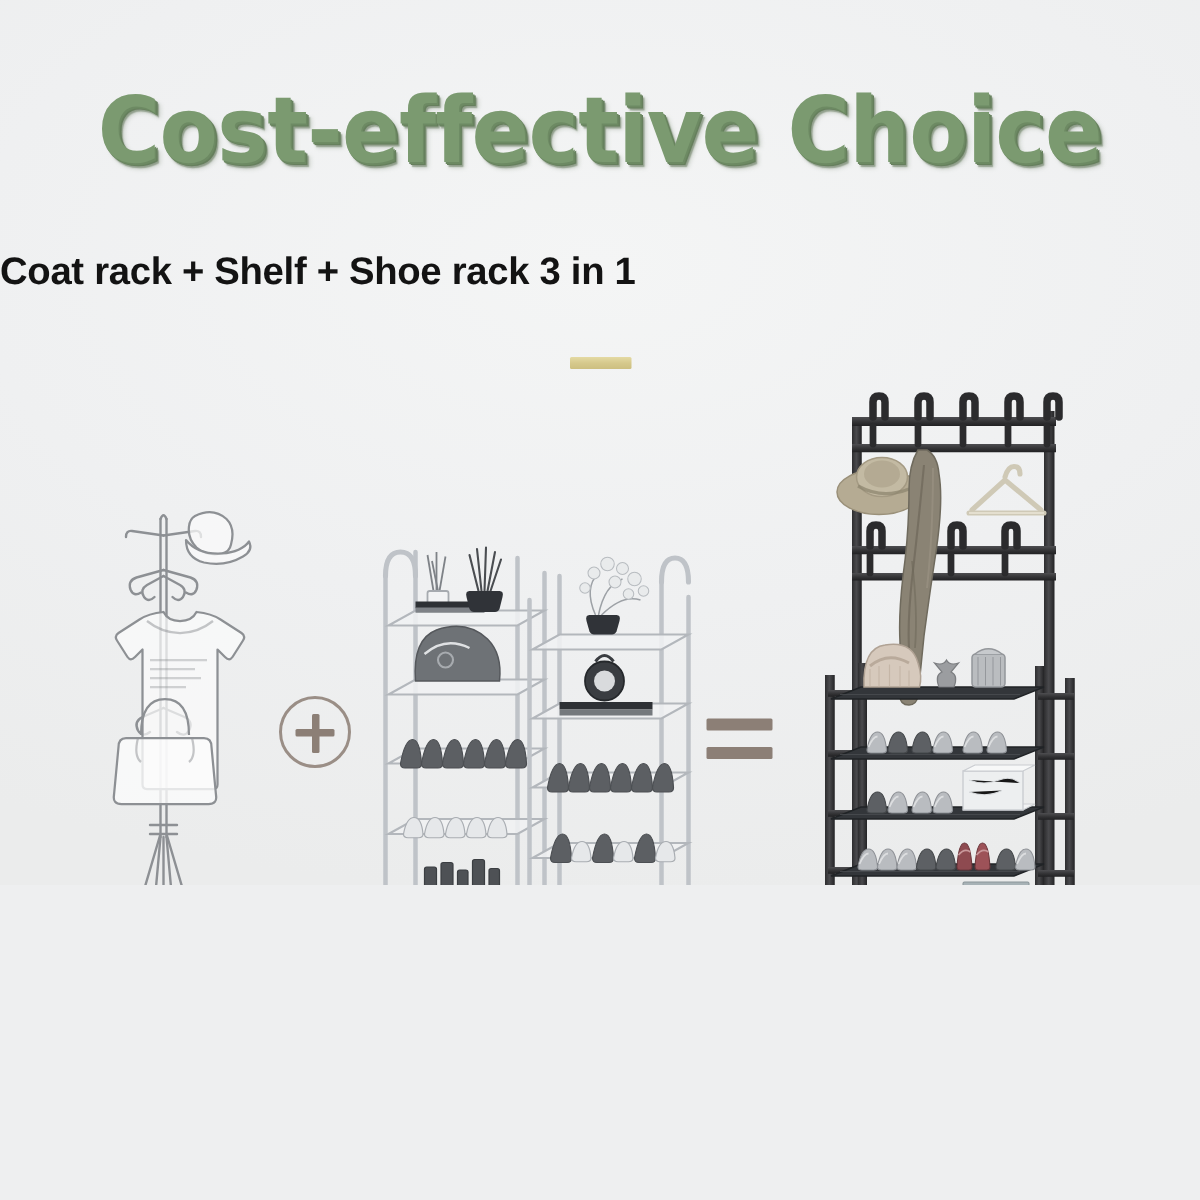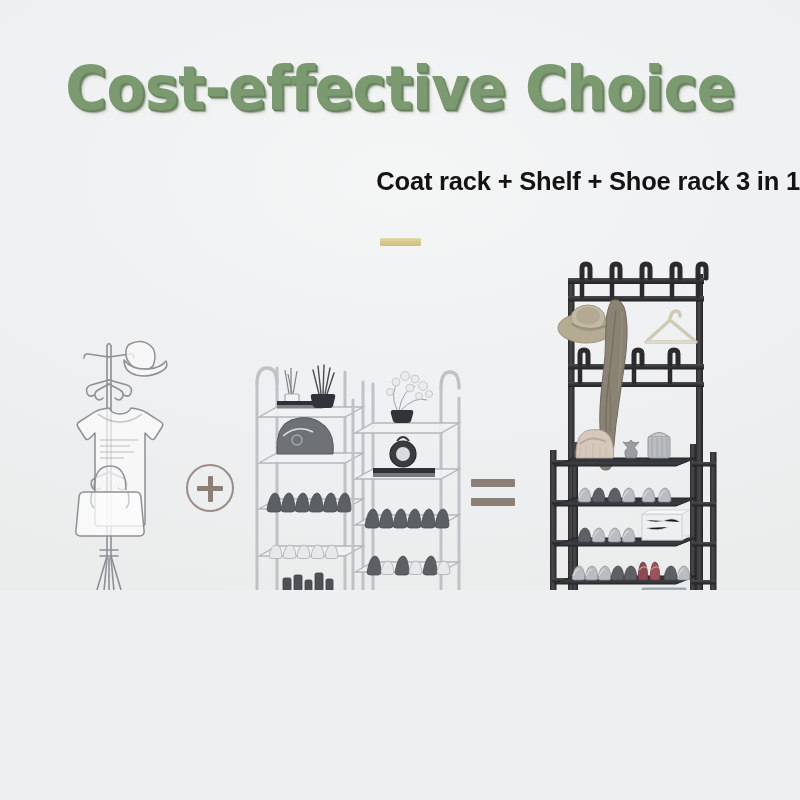--- a/index.html
+++ b/index.html
@@ -44,21 +44,21 @@
       3px 3px 1px rgba(90,112,80,0.55),
       4px 4px 3px rgba(120,135,110,0.28);
     white-space: nowrap;
   }
 
   .subhead {
     position: absolute;
     left: 0;
     top: 165px;
     width: 800px;
-    text-align: right;
+    text-align: left;
     font-size: 25.5px;
     line-height: 32px;
     font-weight: bold;
     color: #131313;
     font-family: "Liberation Sans", sans-serif;
     letter-spacing: -0.2px;
     white-space: nowrap;
   }
 
   .divider-bar {

